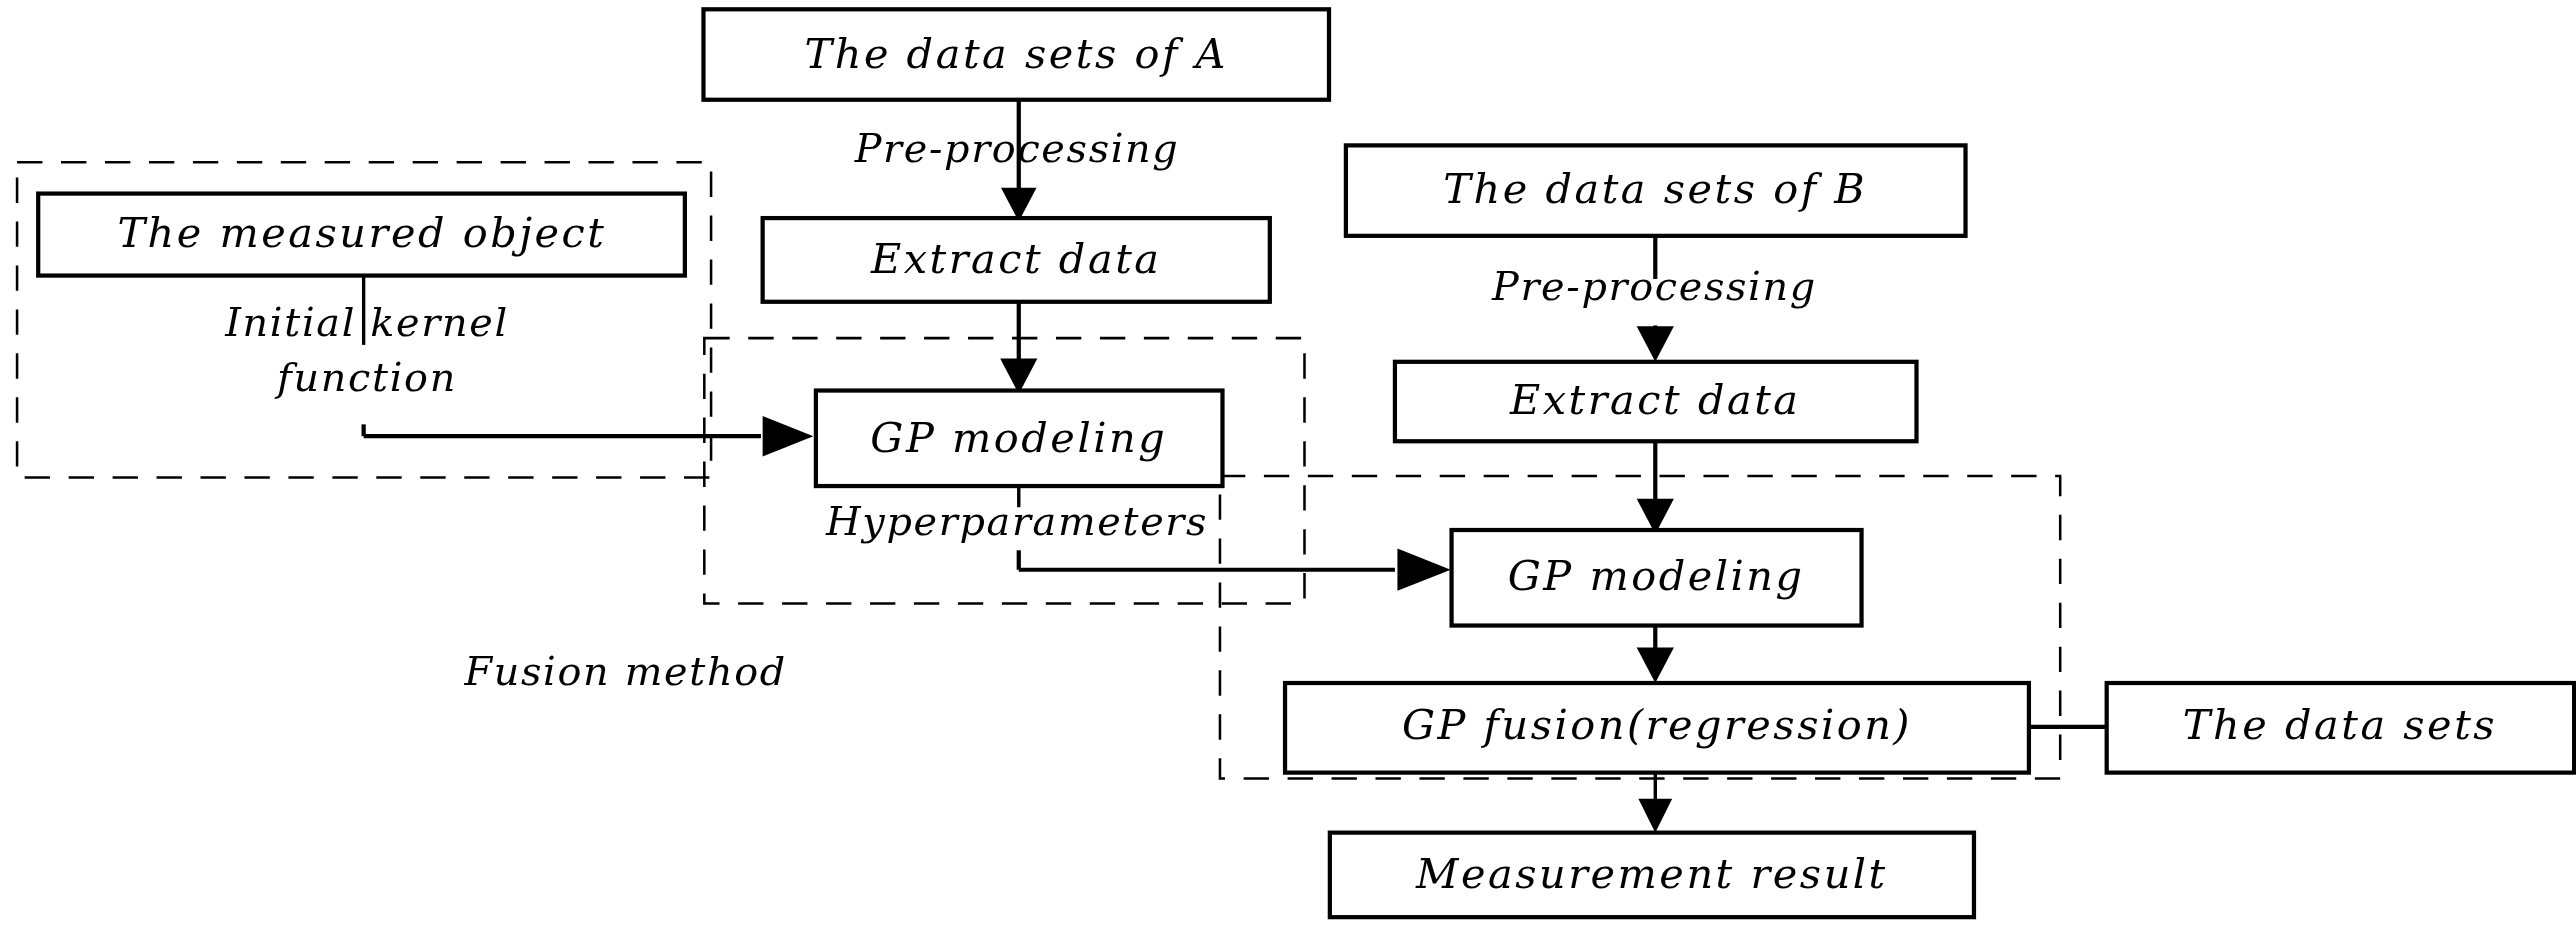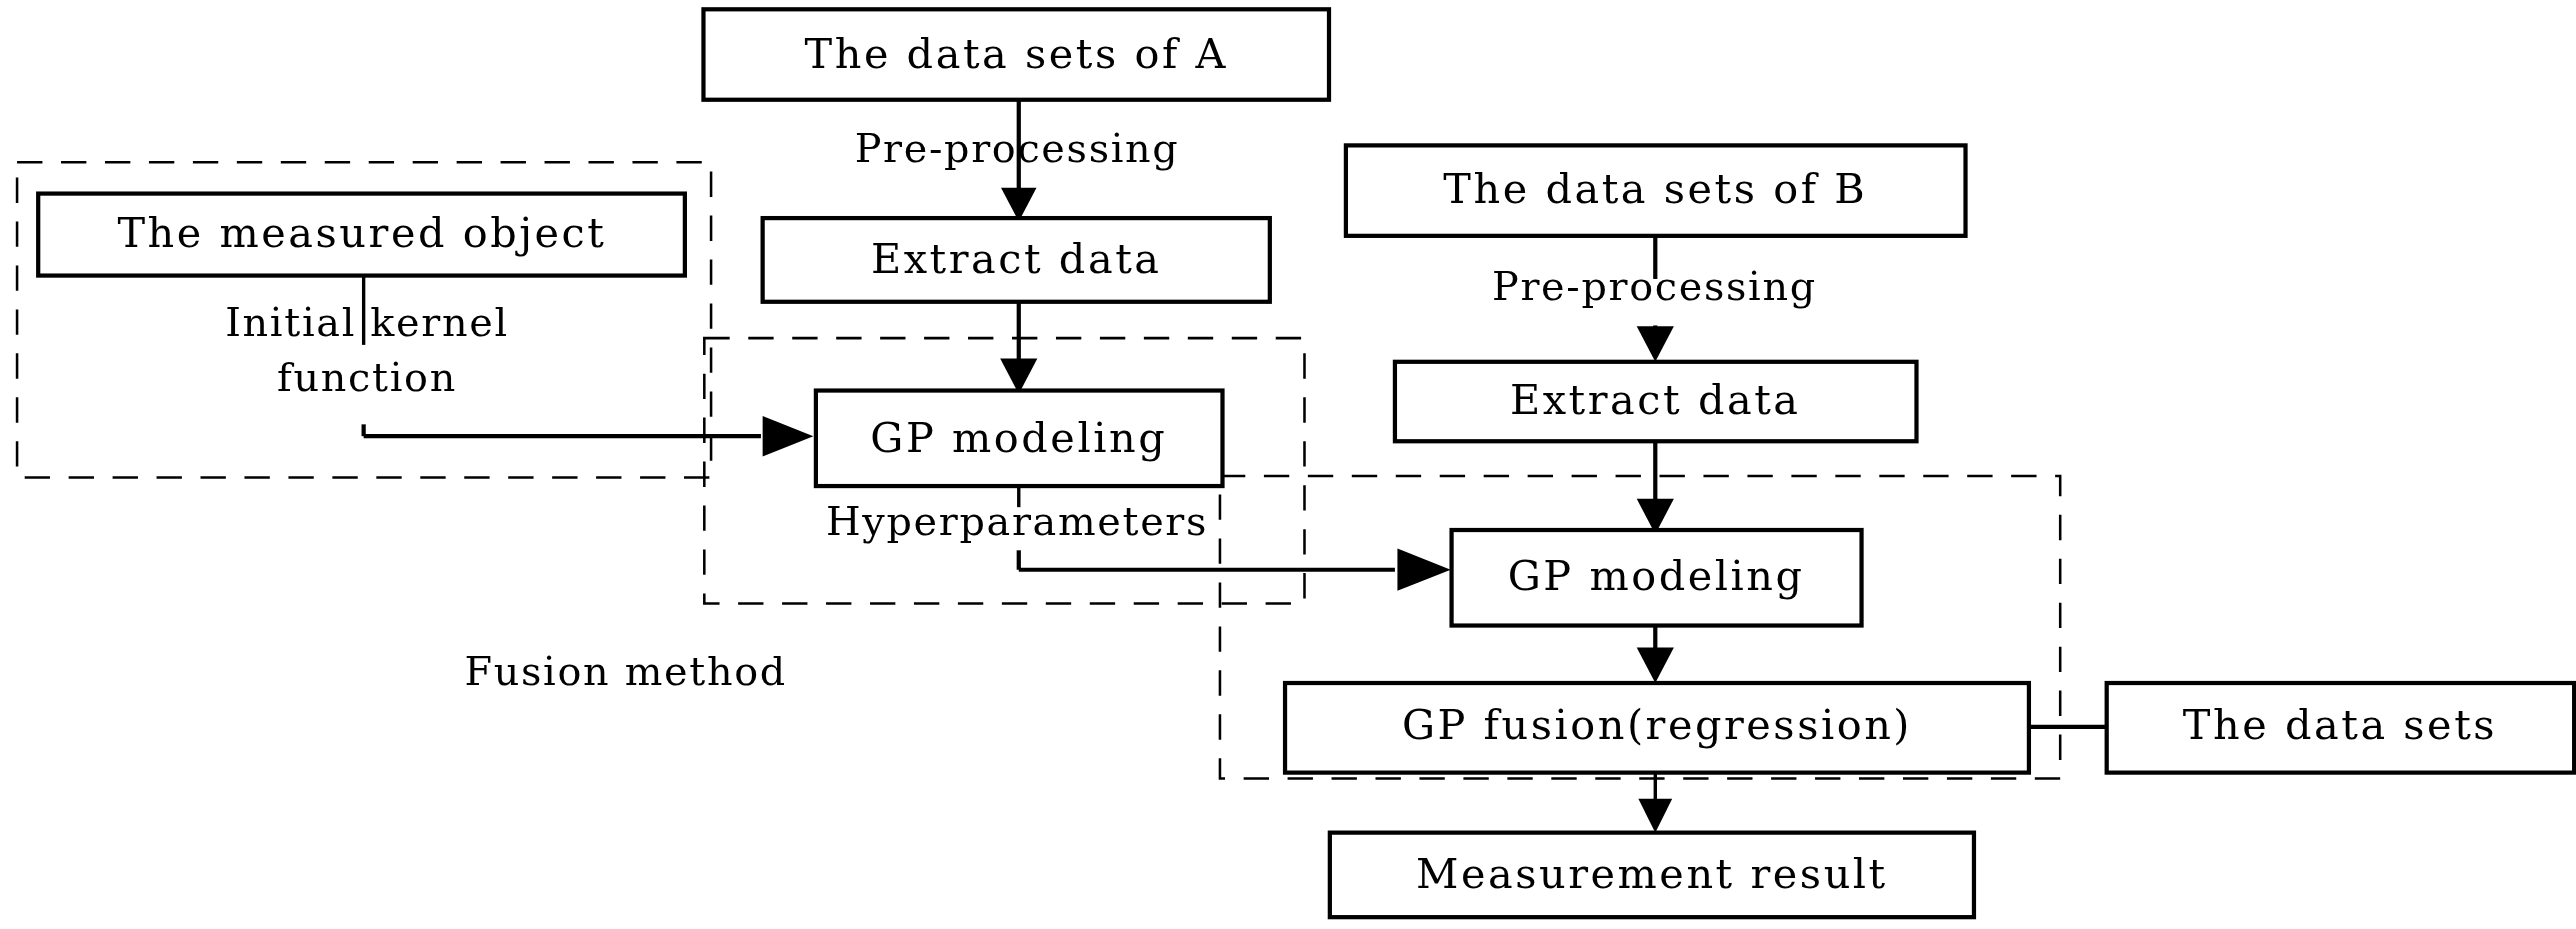--- a/index.html
+++ b/index.html
@@ -9,20 +9,21 @@
   }
   body {
     font-family: "DejaVu Serif", serif;
   }
   #diagram-root {
     position: relative;
     width: 2576px;
     height: 929px;
     background: #ffffff;
     overflow: hidden;
+    font-style: italic;
   }
   svg#flow-svg {
     position: absolute;
     top: 0;
     left: 0;
     width: 2576px;
     height: 929px;
     display: block;
   }
   .node-box {

